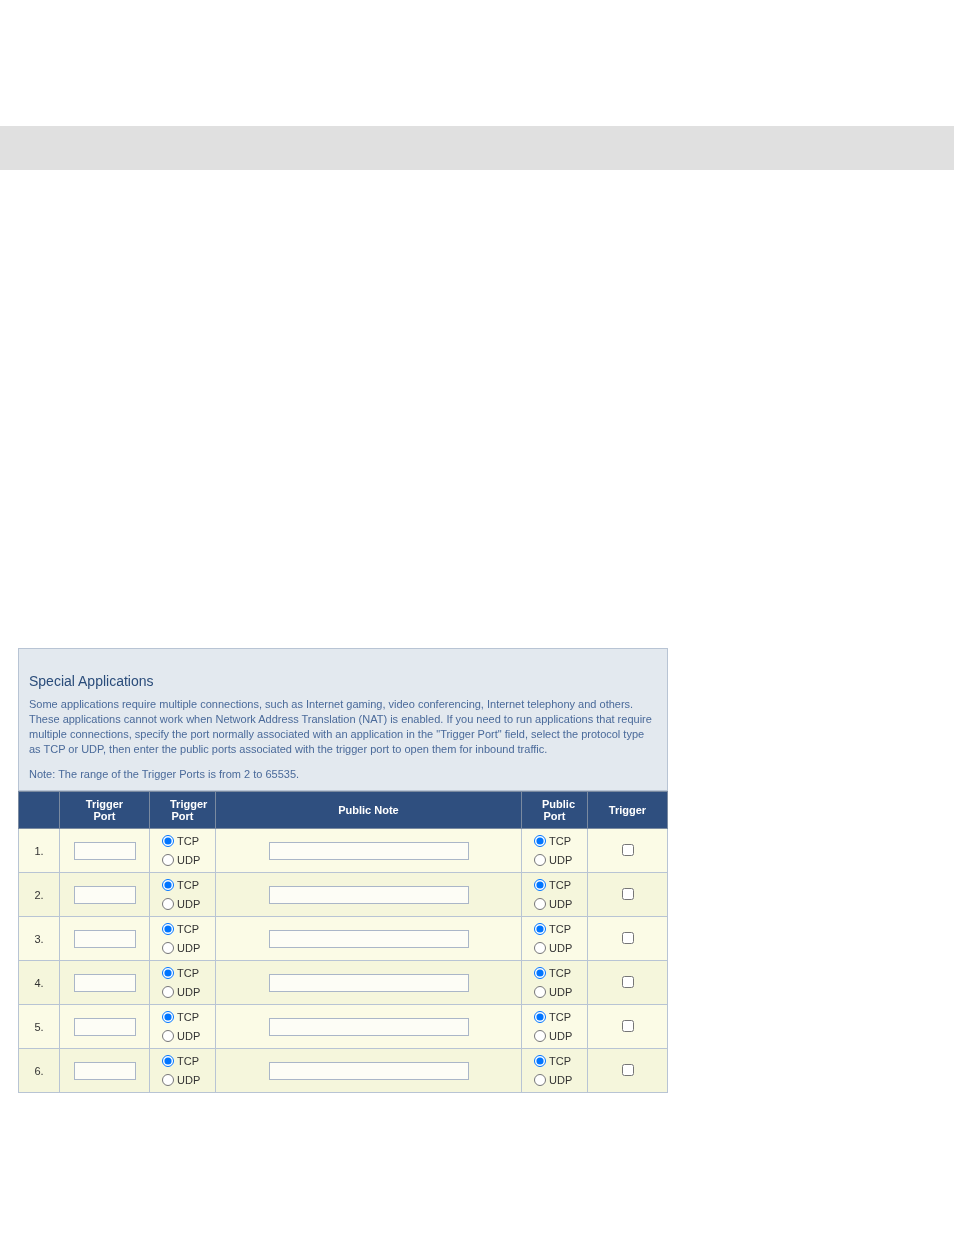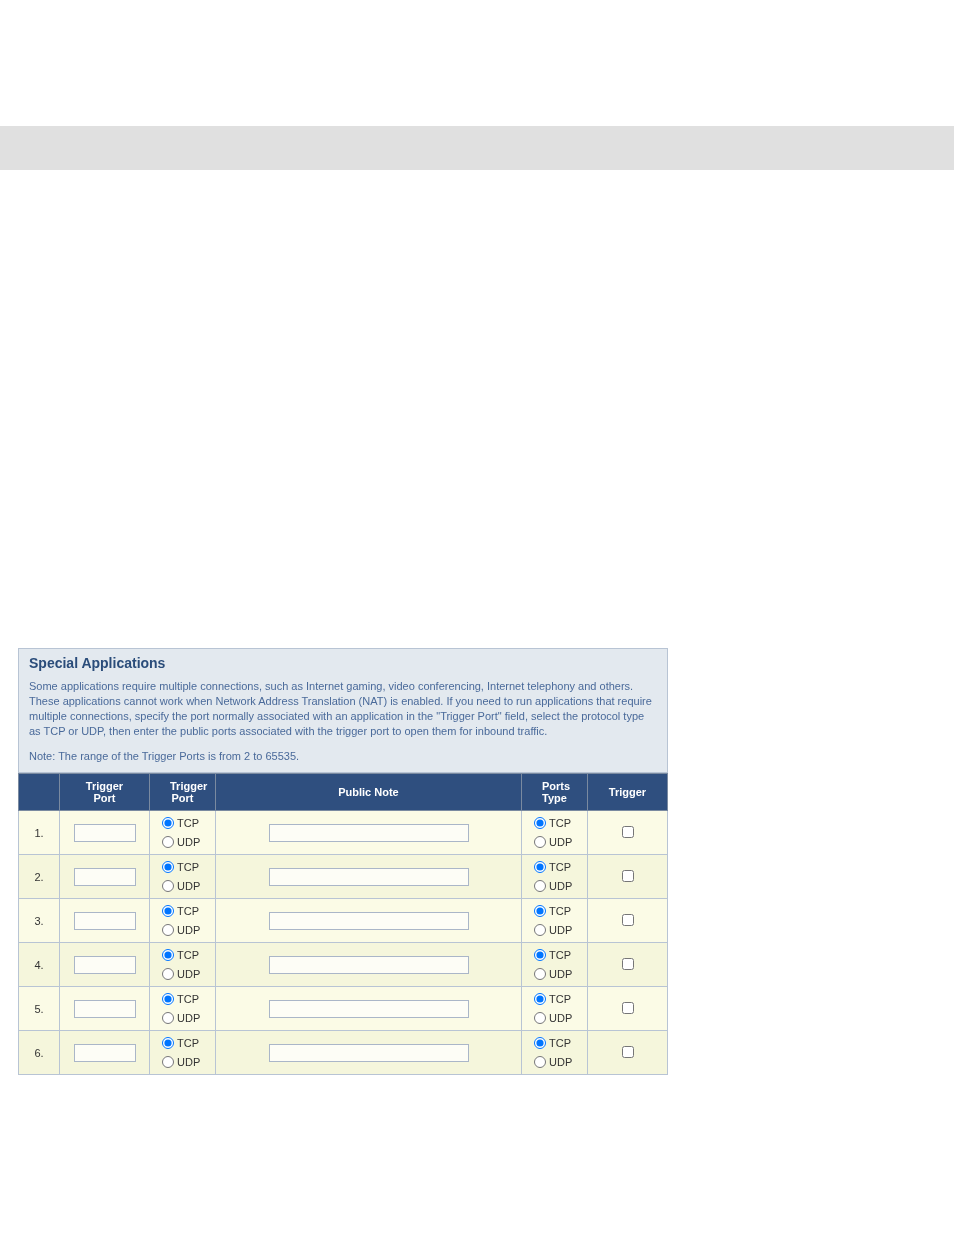--- a/index.html
+++ b/index.html
@@ -20,22 +20,22 @@
       width: 650px;
       margin-left: 18px;
     }
     .panel {
       background: #e3e9ef;
       border: 1px solid #b8c4d4;
     }
     .panel-title {
       color: #2a4c7a;
       font-size: 14px;
-      font-weight: bold;
-      padding: 6px 10px 4px 10px;
+      font-weight: normal;
+      padding: 24px 10px 4px 10px;
     }
     .panel-desc {
       color: #4a6a9a;
       font-size: 11px;
       line-height: 1.35;
       padding: 4px 10px 8px 10px;
     }
     .panel-note {
       color: #4a6a9a;
       font-size: 11px;
@@ -121,21 +121,21 @@
     <div class="panel-note">Note: The range of the Trigger Ports is from 2 to 65535.</div>
   </div>
 
   <table class="app-table">
     <thead>
       <tr>
         <th class="col-num"></th>
         <th class="col-trigger-port">Trigger Port</th>
         <th class="col-trigger-type">Trigger Port</th>
         <th class="col-public-port">Public Note</th>
-        <th class="col-public-type">Ports Type</th>
+        <th class="col-public-type">Public Port</th>
         <th class="col-enabled">Trigger</th>
       </tr>
     </thead>
     <tbody id="rows-body">
         <tr>
           <td class="col-num">1.</td>
           <td class="col-trigger-port"><input type="text" class="short" style=""></td>
           <td class="col-trigger-type">
             <div class="radio-stack">
               <label>

